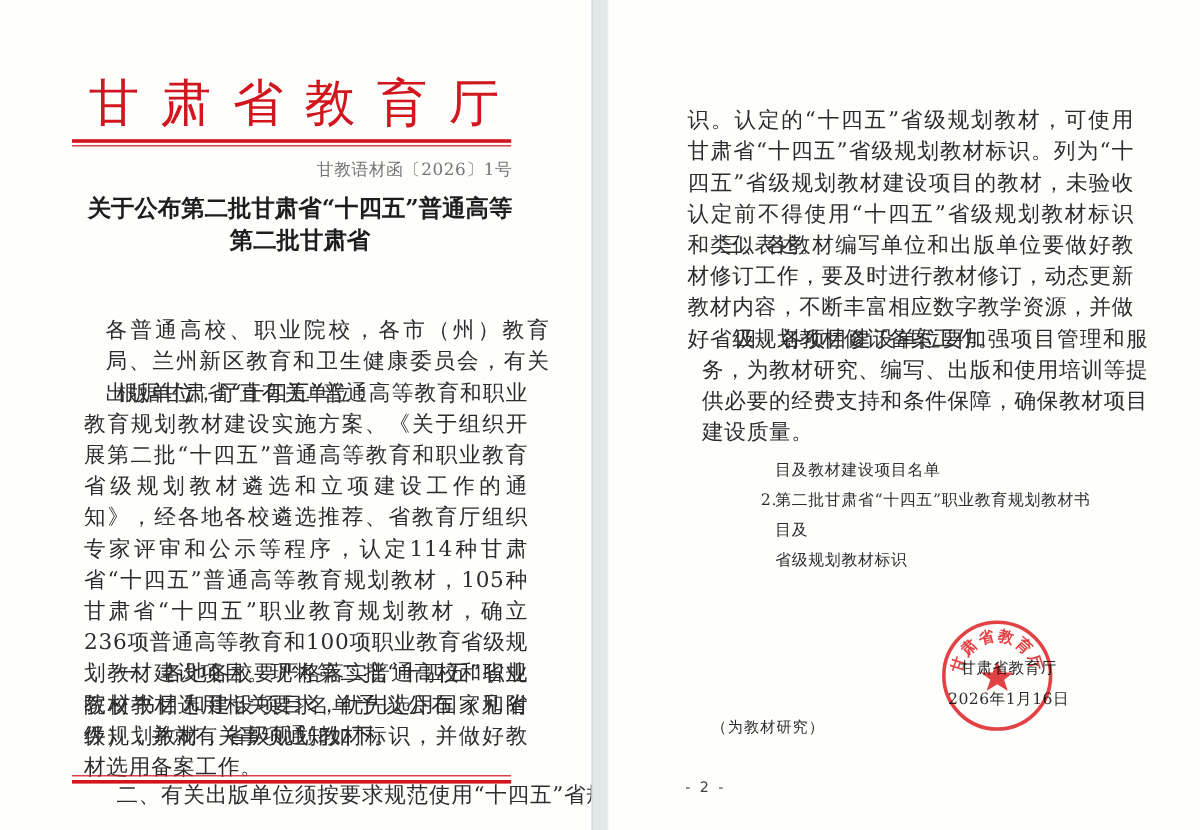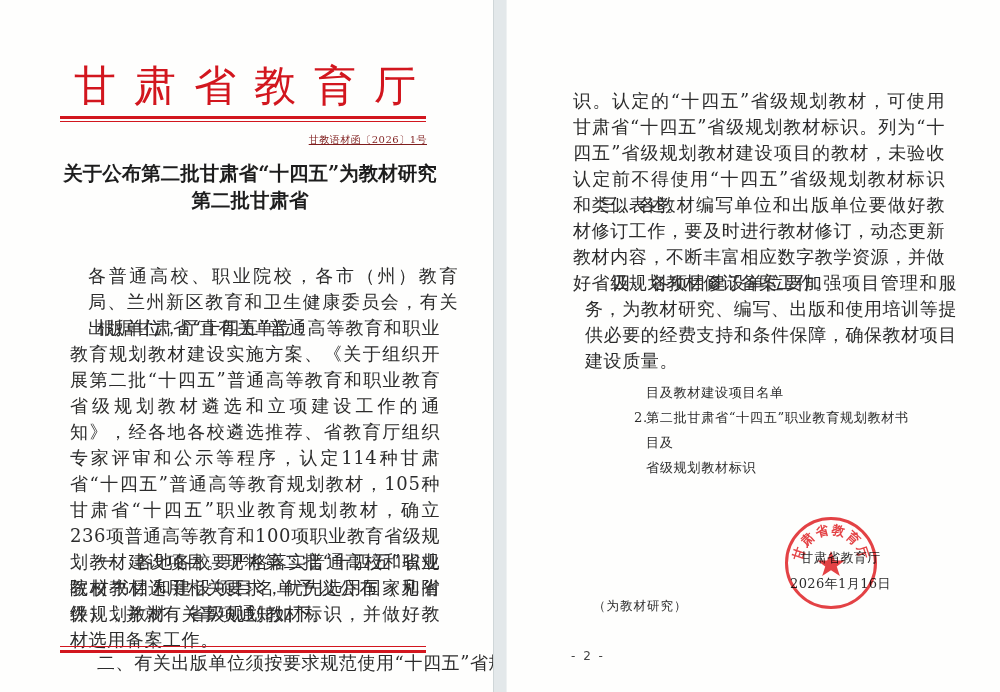--- a/index.html
+++ b/index.html
@@ -49,24 +49,23 @@
     position: absolute;
     left: 60px; width: 366px;
     background: #d2161e;
   }
   .rule-thick { height: 3px; }
   .rule-thin  { height: 1px; }
 
   .doc-number {
     position: absolute;
     right: 66px; top: 133px;
-    font-size: 10px;
-    color: #7f1d1d;
+    font-size: 14px;
+    color: #737373;
     letter-spacing: 0.5px;
-    text-decoration: underline;
   }
 
   .doc-title {
     position: absolute;
     left: 50px; top: 160px;
     width: 400px;
     text-align: center;
     font-size: 19.5px;
     font-weight: bold;
     line-height: 27px;
@@ -151,21 +150,21 @@
     <span>育</span>
     <span>厅</span>
   </div>
 
   <div class="red-rule rule-thick" style="top:116px;"></div>
   <div class="red-rule rule-thin" style="top:121px;"></div>
 
   <div class="doc-number">甘教语材函〔2026〕1号</div>
 
   <div class="doc-title">
-    <div>关于公布第二批甘肃省“十四五”为教材研究</div>
+    <div>关于公布第二批甘肃省“十四五”普通高等</div>
     <div>第二批甘肃省</div>
   </div>
 
   <div class="para" style="left:88px; top:263px; width:370px;">各普通高校、职业院校，各市（州）教育局、兰州新区教育和卫生健康委员会，有关出版单位，厅直有关单位：</div>
 
   <div class="para indent" style="left:70px; top:315px; width:370px;">根据甘肃省“十四五”普通高等教育和职业教育规划教材建设实施方案、《关于组织开展第二批“十四五”普通高等教育和职业教育省级规划教材遴选和立项建设工作的通知》，经各地各校遴选推荐、省教育厅组织专家评审和公示等程序，认定114种甘肃省“十四五”普通高等教育规划教材，105种甘肃省“十四五”职业教育规划教材，确立236项普通高等教育和100项职业教育省级规划教材建设项目。现将第二批“十四五”省规教材书目和建设项目名单予以公布（见附件），并就有关事项通知如下。</div>
 
   <div class="para indent" style="left:70px; top:549px; width:370px;">一、各地各校要严格落实普通高校和职业院校教材选用相关要求，优先选用国家和省级规划教材，省级规划教材标识，并做好教材选用备案工作。</div>
 
   <div class="para indent" style="left:70px; top:650px; width:370px; white-space:nowrap;">二、有关出版单位须按要求规范使用“十四五”省规教材标</div>

